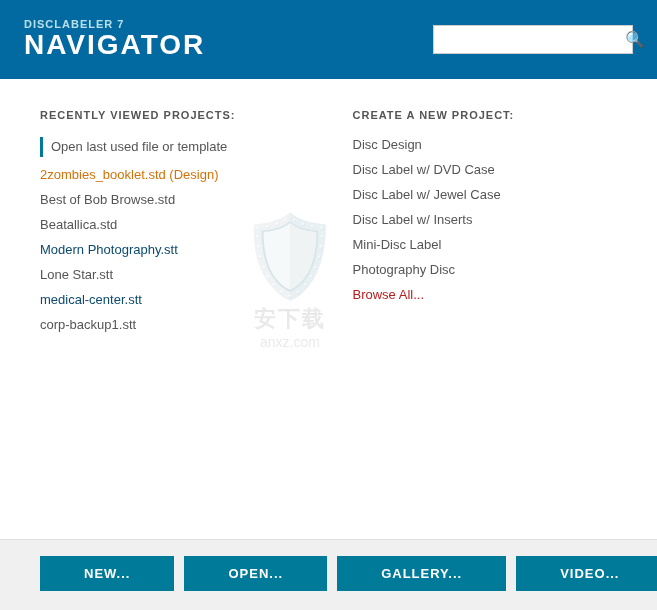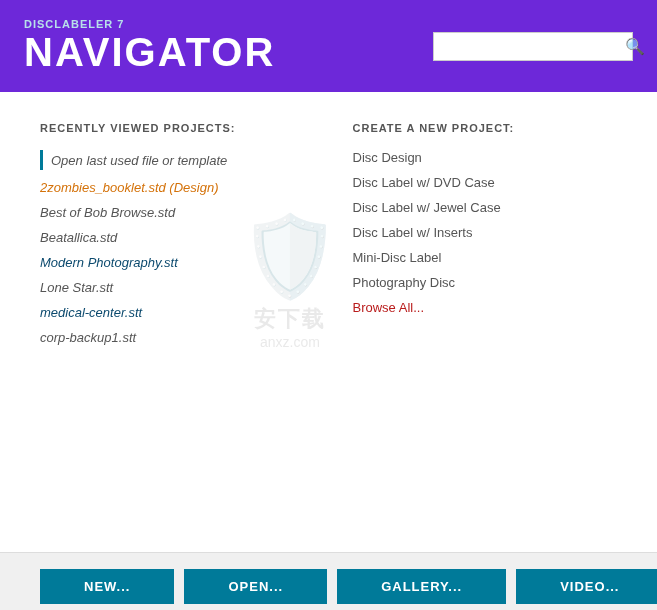--- a/index.html
+++ b/index.html
@@ -6,40 +6,40 @@
     body {
       width: 657px;
       height: 610px;
       font-family: Arial, sans-serif;
       background: #f0f0f0;
       overflow: hidden;
     }
 
     
     .header {
-      background: #6d28d9;
+      background: #0369a1;
       padding: 18px 24px 18px 24px;
       display: flex;
       align-items: center;
       justify-content: space-between;
     }
     .header-title-block {
       display: flex;
       flex-direction: column;
     }
     .header-subtitle {
       color: #b8e0ea;
       font-size: 11px;
       font-weight: bold;
       letter-spacing: 1px;
       text-transform: uppercase;
     }
     .header-title {
       color: #ffffff;
-      font-size: 40px;
+      font-size: 28px;
       font-weight: bold;
       letter-spacing: 2px;
       text-transform: uppercase;
       line-height: 1.1;
     }
     .search-box {
       display: flex;
       align-items: center;
       background: #ffffff;
       border: 1px solid #ccc;
@@ -94,21 +94,20 @@
       list-style: none;
       display: flex;
       flex-direction: column;
       gap: 10px;
     }
 
     .project-list-item {
       display: flex;
       align-items: center;
       gap: 0;
-      font-style: italic;
     }
 
     .blue-bar {
       width: 3px;
       height: 20px;
       background: #007a99;
       margin-right: 8px;
       flex-shrink: 0;
     }
 

